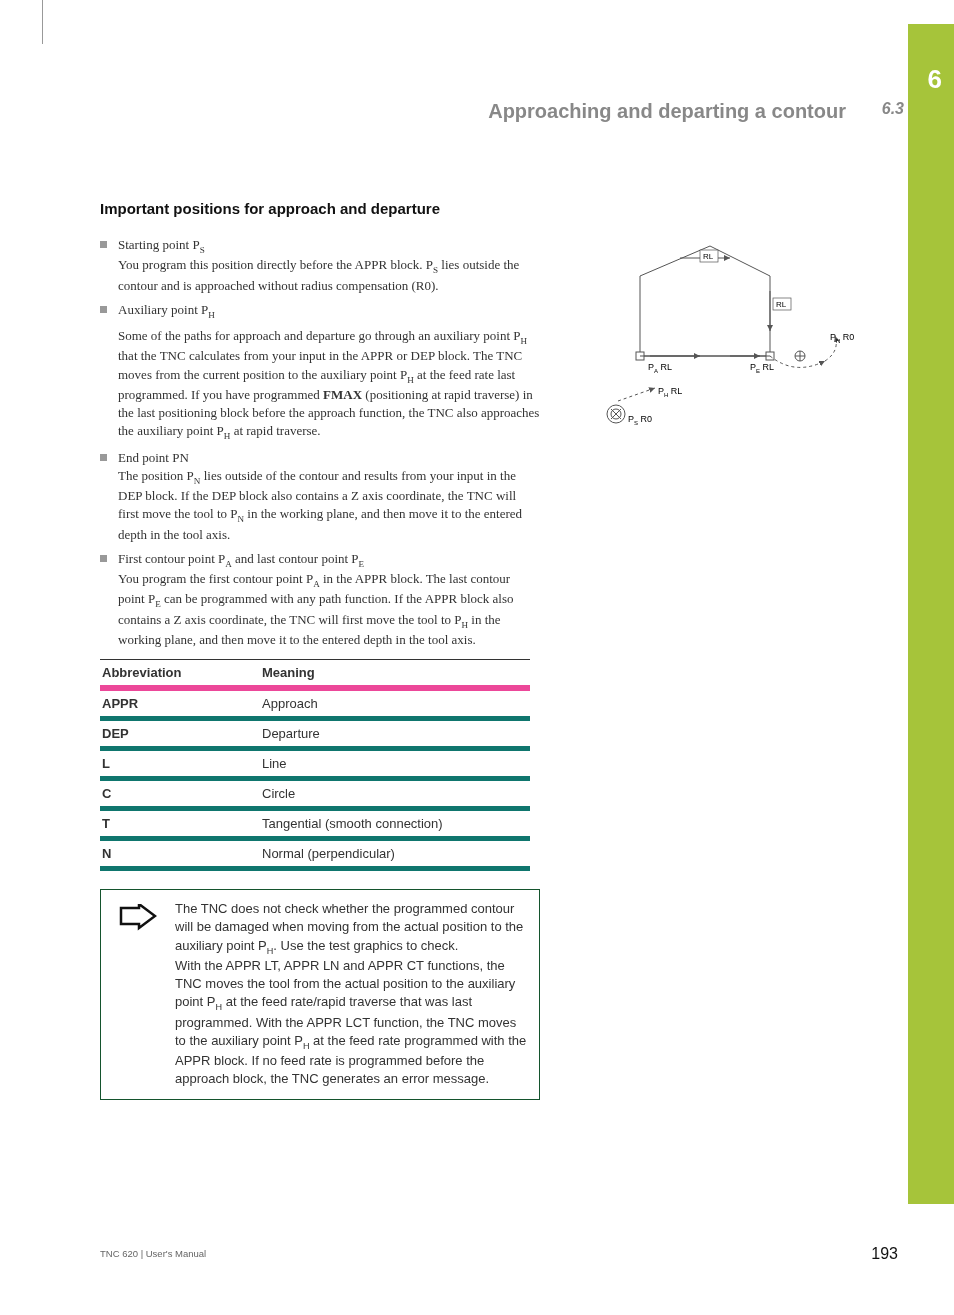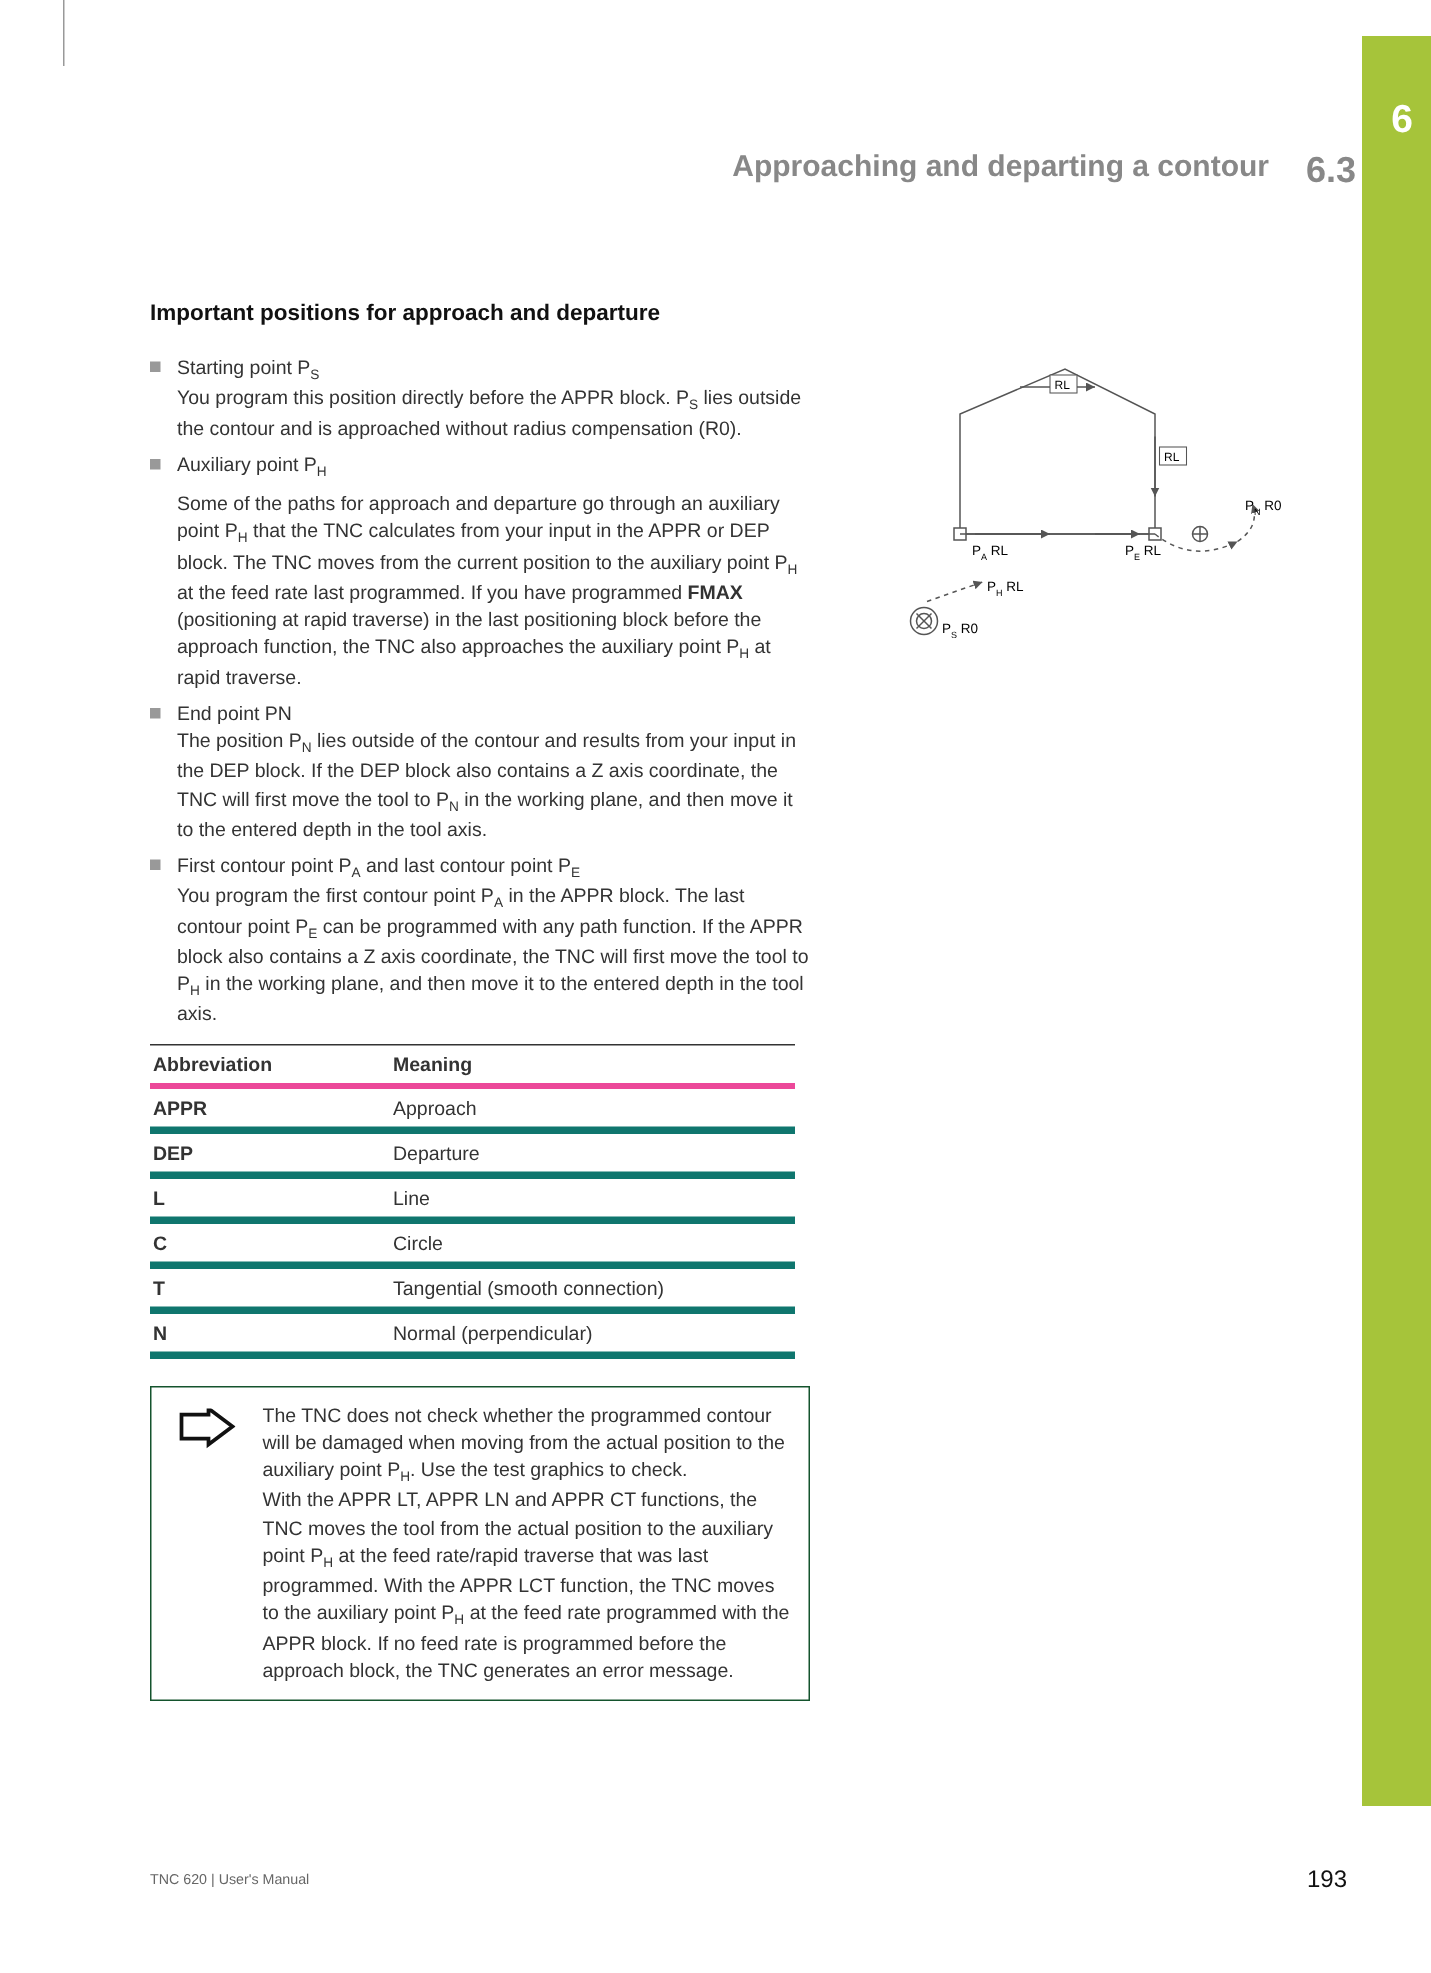--- a/index.html
+++ b/index.html
@@ -31,23 +31,24 @@
     right: 108px;
     top: 0;
     font-size: 20px;
     font-weight: bold;
     color: #888;
   }
   .header-section {
     position: absolute;
     right: 50px;
     top: 0;
-    font-size: 24px;
+    font-size: 16px;
     font-weight: bold;
     color: #888;
+    font-style: italic;
   }
   .chapter-tab {
     position: absolute;
     right: 0;
     top: 24px;
     width: 46px;
     height: 1180px;
     background: #a6c43a;
   }
   .chapter-num {
@@ -76,20 +77,21 @@
     line-height: 1.4;
     color: #333;
   }
   .bullet-list {
     list-style: none;
   }
   .bullet-list > li {
     position: relative;
     padding-left: 18px;
     margin-bottom: 6px;
+    font-family: Liberation Serif, serif;
   }
   .bullet-list > li::before {
     content: "";
     position: absolute;
     left: 0;
     top: 5px;
     width: 7px;
     height: 7px;
     background: #999;
   }
@@ -98,21 +100,21 @@
   .abbrev-table {
     width: 430px;
     border-collapse: collapse;
     margin-top: 10px;
     font-size: 13px;
   }
   .abbrev-table th {
     text-align: left;
     padding: 5px 2px;
     border-top: 1px solid #333;
-    border-bottom: 4px solid #ec4899;
+    border-bottom: 6px solid #ec4899;
     font-weight: bold;
   }
   .abbrev-table td {
     padding: 5px 2px;
     border-bottom: 5px solid #0f766e;
   }
   .abbrev-table td:first-child { font-weight: bold; width: 160px; }
   .note-box {
     width: 440px;
     border: 1px solid #14532d;

